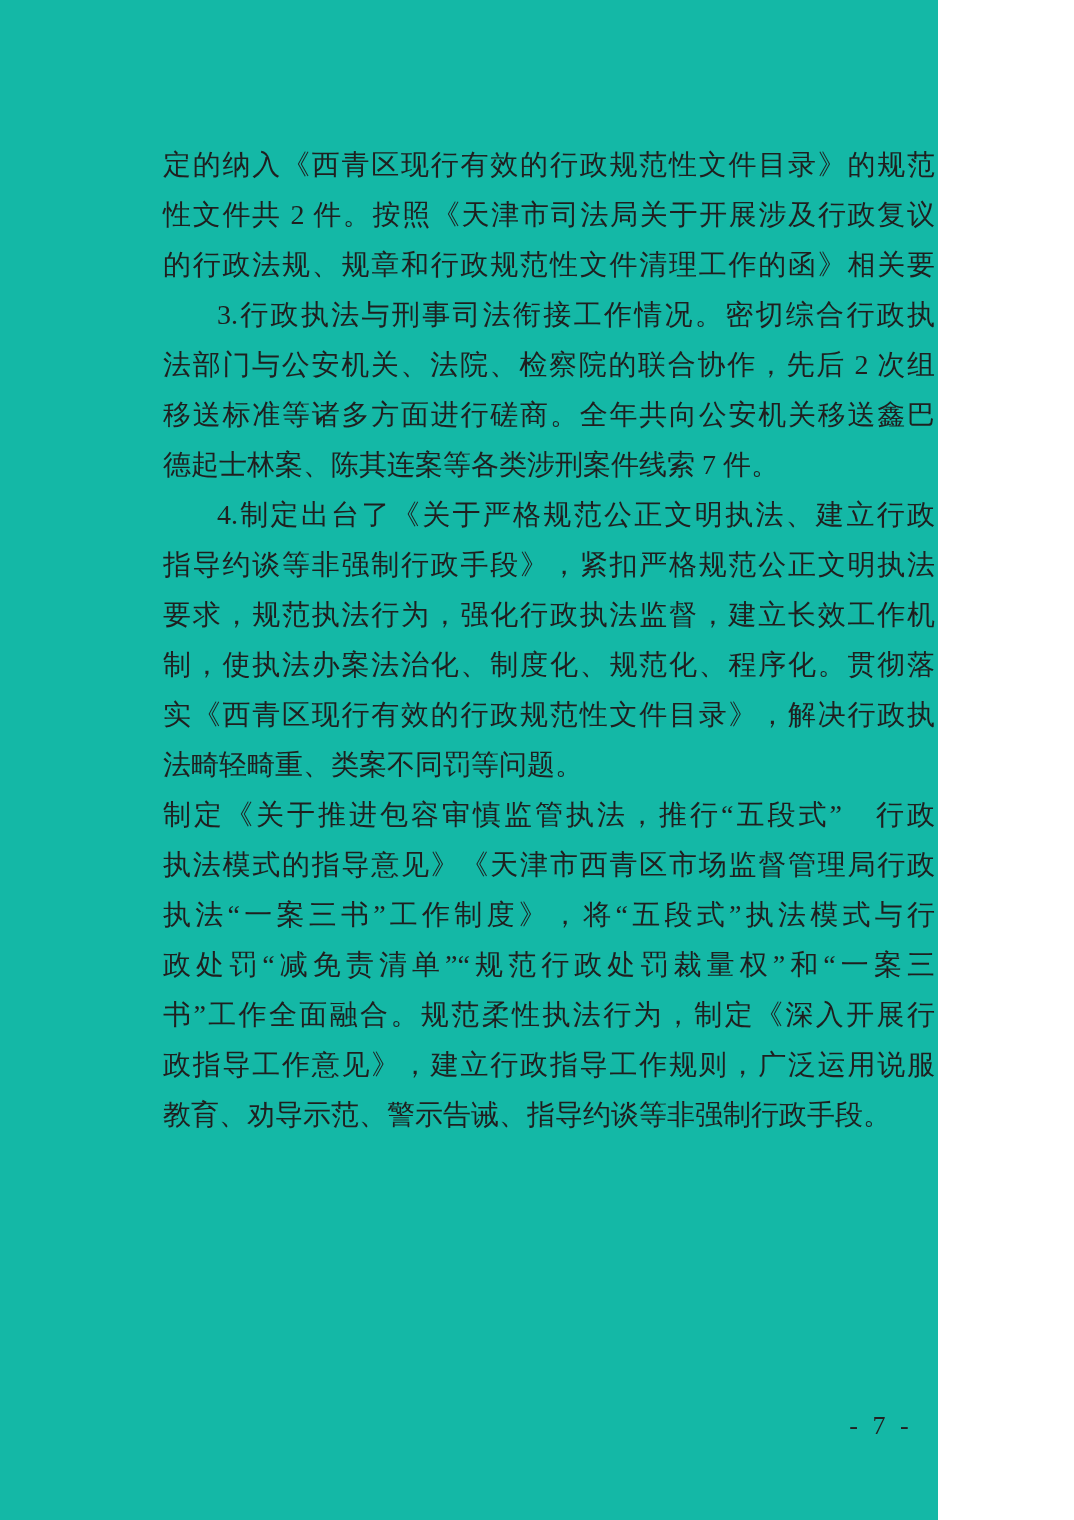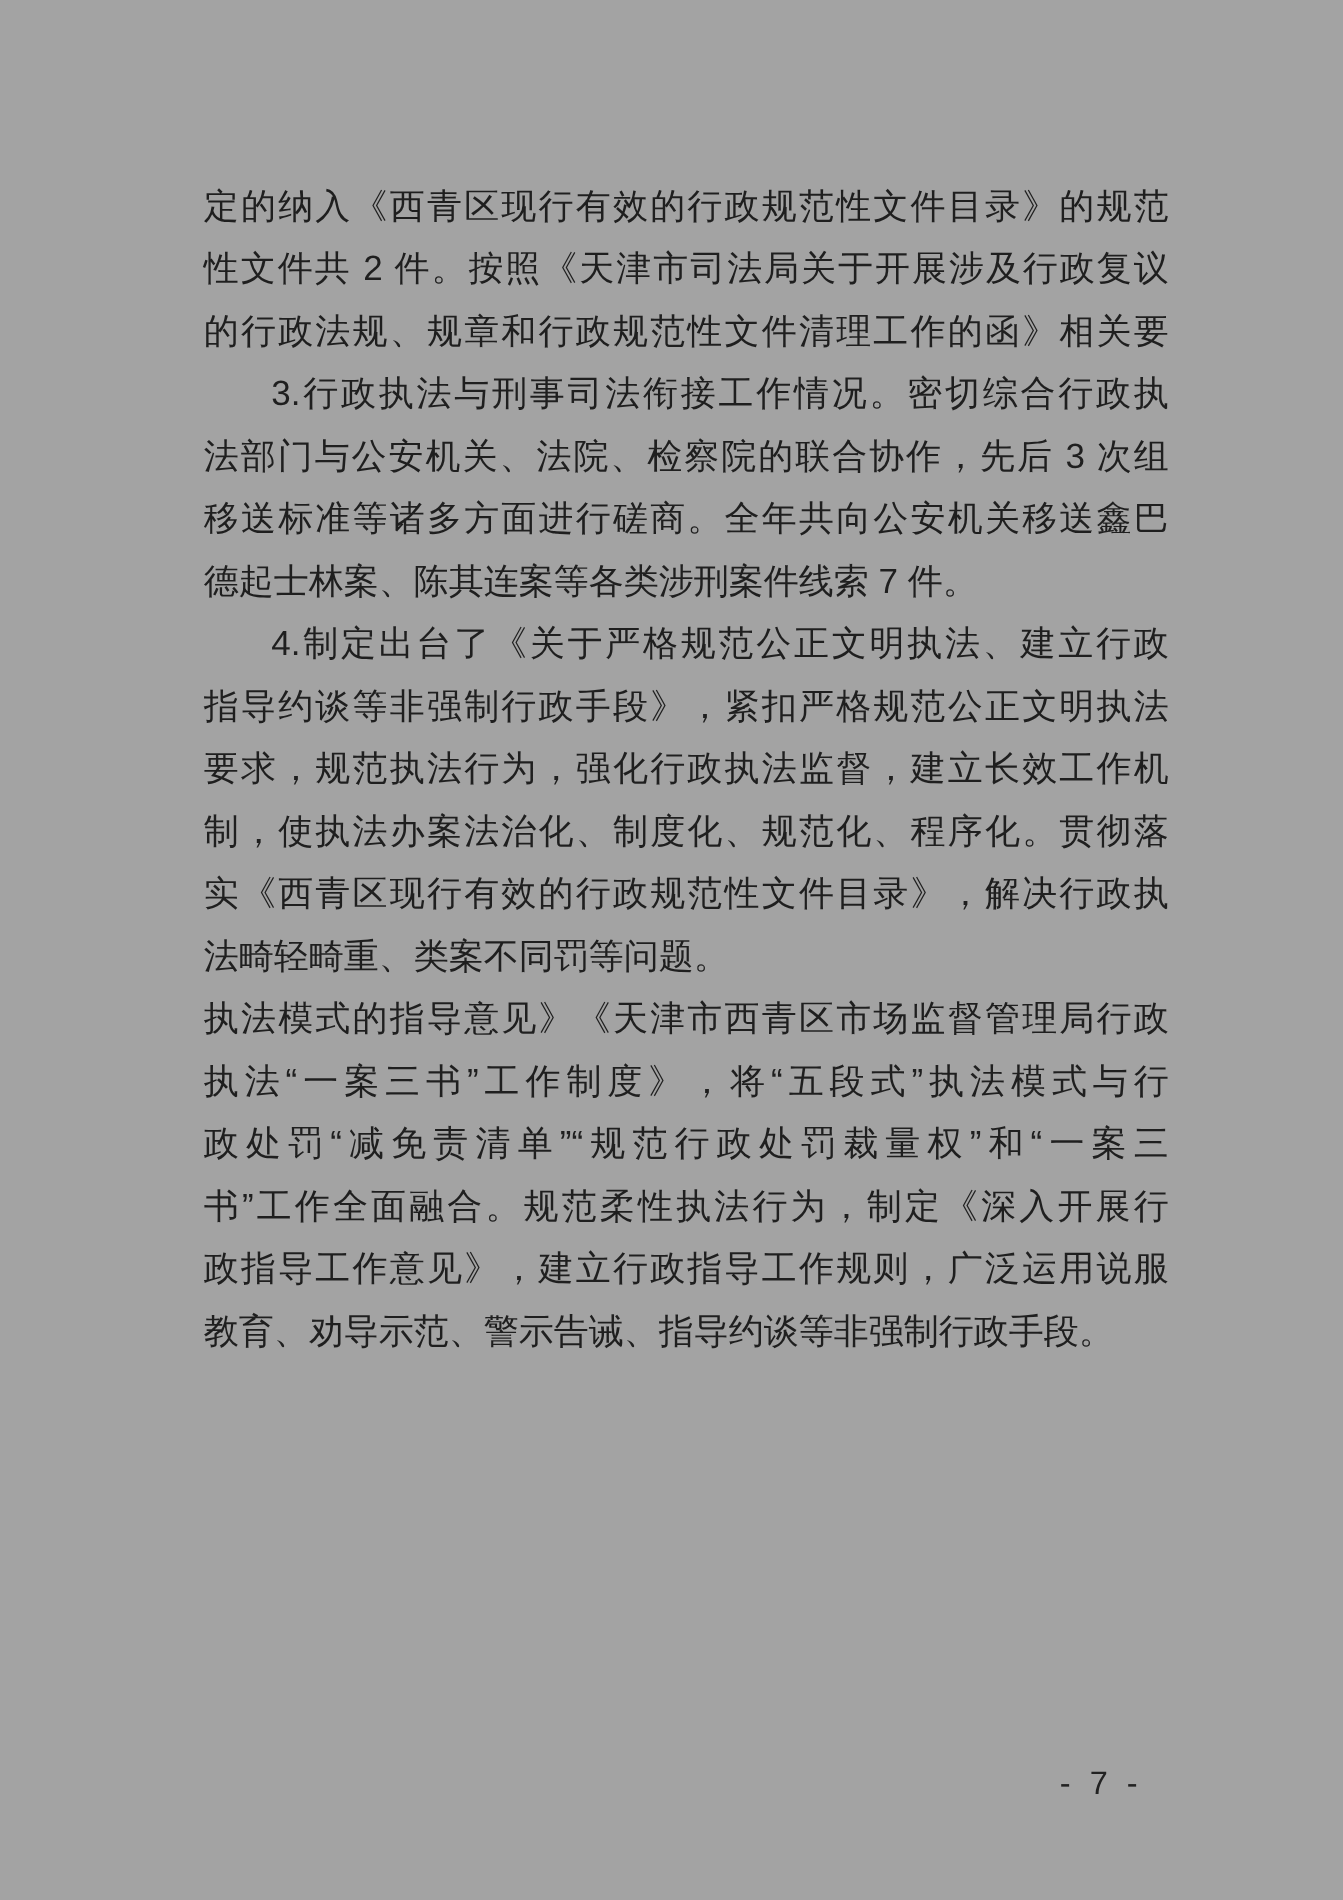--- a/index.html
+++ b/index.html
@@ -2,25 +2,25 @@
 <html><head>
 <meta charset="utf-8">
 <style>
   html, body {
     margin: 0;
     padding: 0;
     background: #ffffff;
   }
   .page {
     position: relative;
-    width: 1074px;
+    width: 938px;
     height: 1520px;
-    background: #a3a3a3;
+    background: #14b8a6;
     overflow: hidden;
-    font-family: Liberation Sans, sans-serif;
+    font-family: Liberation Serif, serif;
     color: #1f1f1f;
   }
   .text-block {
     position: absolute;
     left: 163px;
     top: 140px;
     width: 772px;
   }
   .line {
     height: 50px;
@@ -54,29 +54,30 @@
 </style>
 </head>
 <body>
 
 <div class="page">
   <main class="text-block">
       <div class="line full">定的纳入《西青区现行有效的行政规范性文件目录》的规范</div>
       <div class="line full">性文件共 2 件。按照《天津市司法局关于开展涉及行政复议</div>
       <div class="line full">的行政法规、规章和行政规范性文件清理工作的函》相关要</div>
       <div class="line indent full">3.行政执法与刑事司法衔接工作情况。密切综合行政执</div>
-      <div class="line full">法部门与公安机关、法院、检察院的联合协作，先后 3 次组</div>
+      <div class="line full">法部门与公安机关、法院、检察院的联合协作，先后 2 次组</div>
       <div class="line full">移送标准等诸多方面进行磋商。全年共向公安机关移送鑫巴</div>
       <div class="line">德起士林案、陈其连案等各类涉刑案件线索 7 件。</div>
       <div class="line indent full">4.制定出台了《关于严格规范公正文明执法、建立行政</div>
       <div class="line full">指导约谈等非强制行政手段》，紧扣严格规范公正文明执法</div>
       <div class="line full">要求，规范执法行为，强化行政执法监督，建立长效工作机</div>
       <div class="line full">制，使执法办案法治化、制度化、规范化、程序化。贯彻落</div>
       <div class="line full">实《西青区现行有效的行政规范性文件目录》，解决行政执</div>
       <div class="line">法畸轻畸重、类案不同罚等问题。</div>
+      <div class="line full">制定《关于推进包容审慎监管执法，推行“五段式”　行政</div>
       <div class="line full">执法模式的指导意见》《天津市西青区市场监督管理局行政</div>
       <div class="line full">执法“一案三书”工作制度》，将“五段式”执法模式与行</div>
       <div class="line full">政处罚“减免责清单”“规范行政处罚裁量权”和“一案三</div>
       <div class="line full">书”工作全面融合。规范柔性执法行为，制定《深入开展行</div>
       <div class="line full">政指导工作意见》，建立行政指导工作规则，广泛运用说服</div>
       <div class="line">教育、劝导示范、警示告诫、指导约谈等非强制行政手段。</div>
     </main>
   <div class="page-number">- 7 -</div>
 </div>
 

